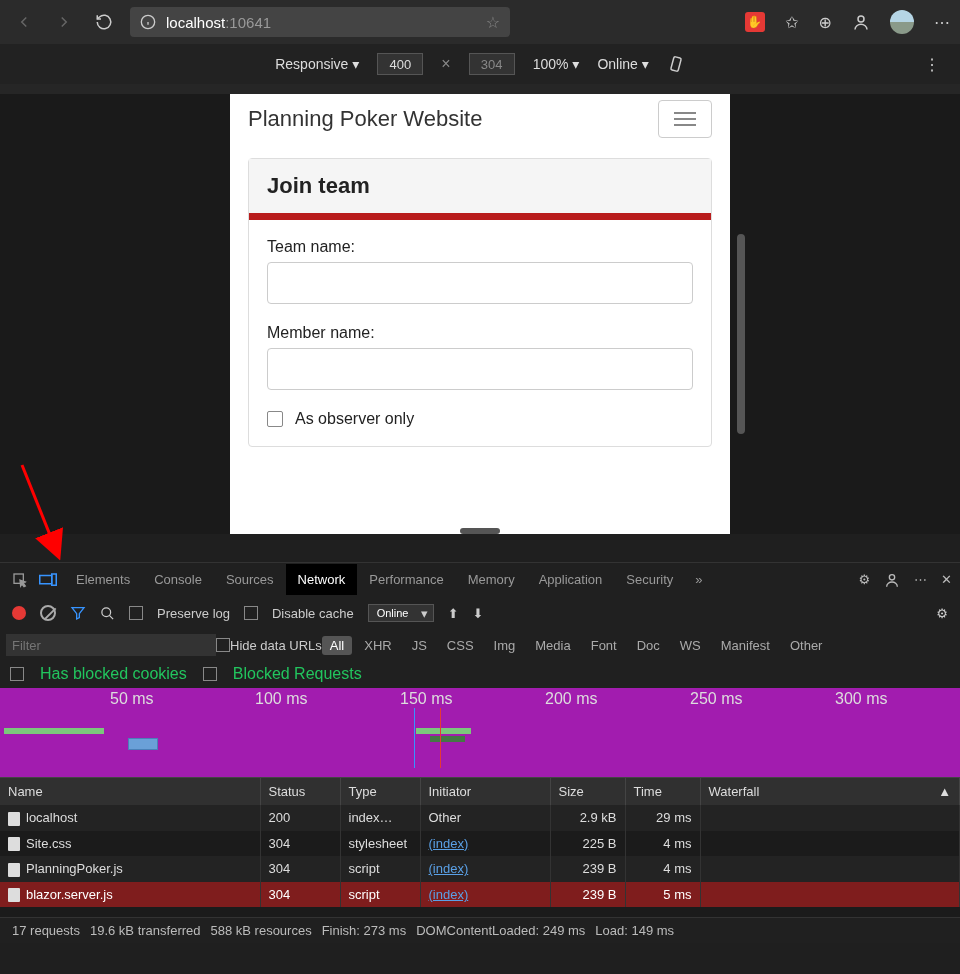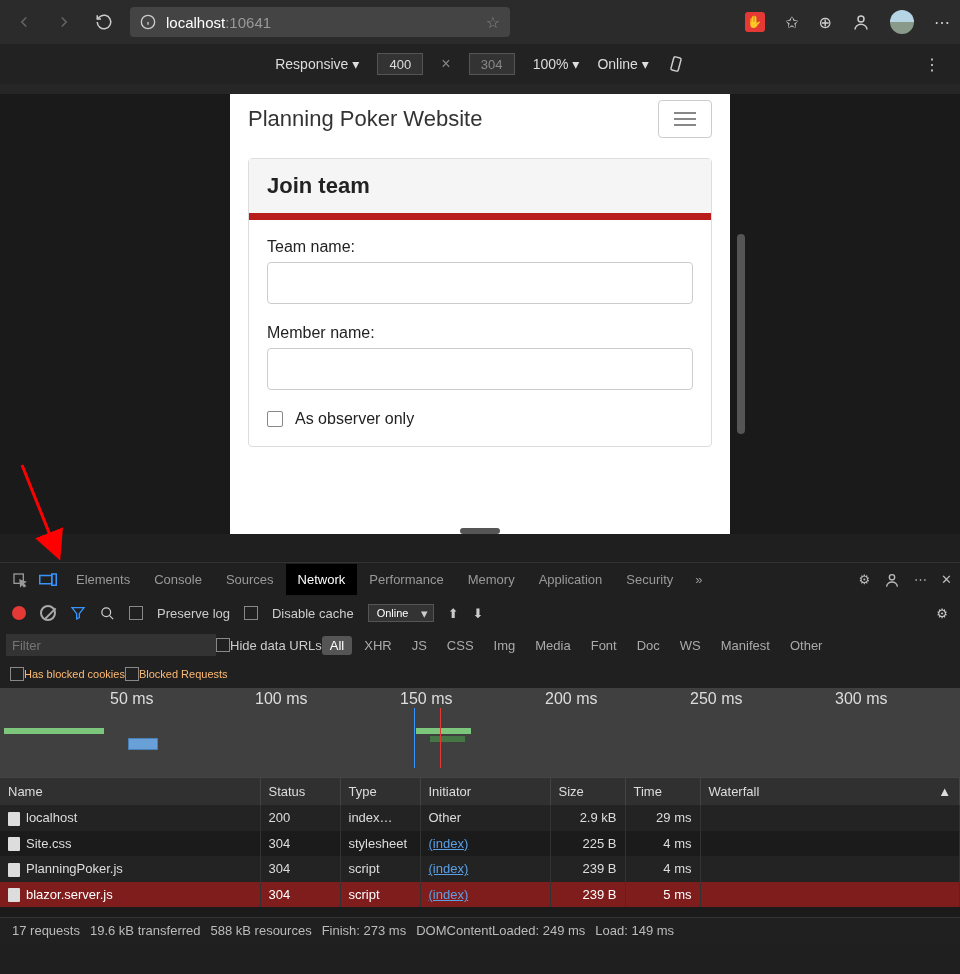--- a/index.html
+++ b/index.html
@@ -62,24 +62,24 @@
 .funnel { color: #3794ff; }
 .chk { width: 14px; height: 14px; border: 1px solid #888; display: inline-block; }
 .net-select { background: #333; color: #fff; padding: 2px 24px 2px 8px; border: 1px solid #555; font-size: 11px; appearance: none; position: relative; }
 .net-gear { margin-left: auto; }
 
 
 .filter-bar { display: flex; align-items: center; height: 30px; padding: 0 6px; font-size: 13px; color: #ccc; }
 .filter-input { background: #333; color: #aaa; width: 210px; height: 22px; padding: 0 6px; border: none; font-size: 13px; }
 .filter-pill { padding: 2px 8px; color: #aaa; cursor: pointer; }
 .filter-pill.active { background: #555; color: #fff; border-radius: 3px; }
-.sub-filter-bar { display: flex; align-items: center; height: 28px; padding: 0 10px; font-size: 11px; color: #fdba74; }
-
-
-.timeline { height: 90px; background: #404040; position: relative; border-bottom: 1px solid #444; }
+.sub-filter-bar { display: flex; align-items: center; height: 28px; padding: 0 10px; gap: 16px; font-size: 16px; color: #22c55e; }
+
+
+.timeline { height: 90px; background: #a21caf; position: relative; border-bottom: 1px solid #444; }
 .tick { position: absolute; }
 .segbar { position: absolute; height: 6px; }
 
 
 .net-table { width: 100%; font-size: 13px; border-collapse: collapse; }
 .net-table th { background: #303030; text-align: left; padding: 6px 8px; border-right: 1px solid #444; font-weight: 400; color: #ddd; }
 .net-table td { padding: 5px 8px; border-right: 1px solid #333; }
 .net-table tr.odd { background: #232323; }
 .net-table tr.even { background: #1b1b1b; }
 .net-table tr.sel { background: #7f1d1d; color: #fff; }

